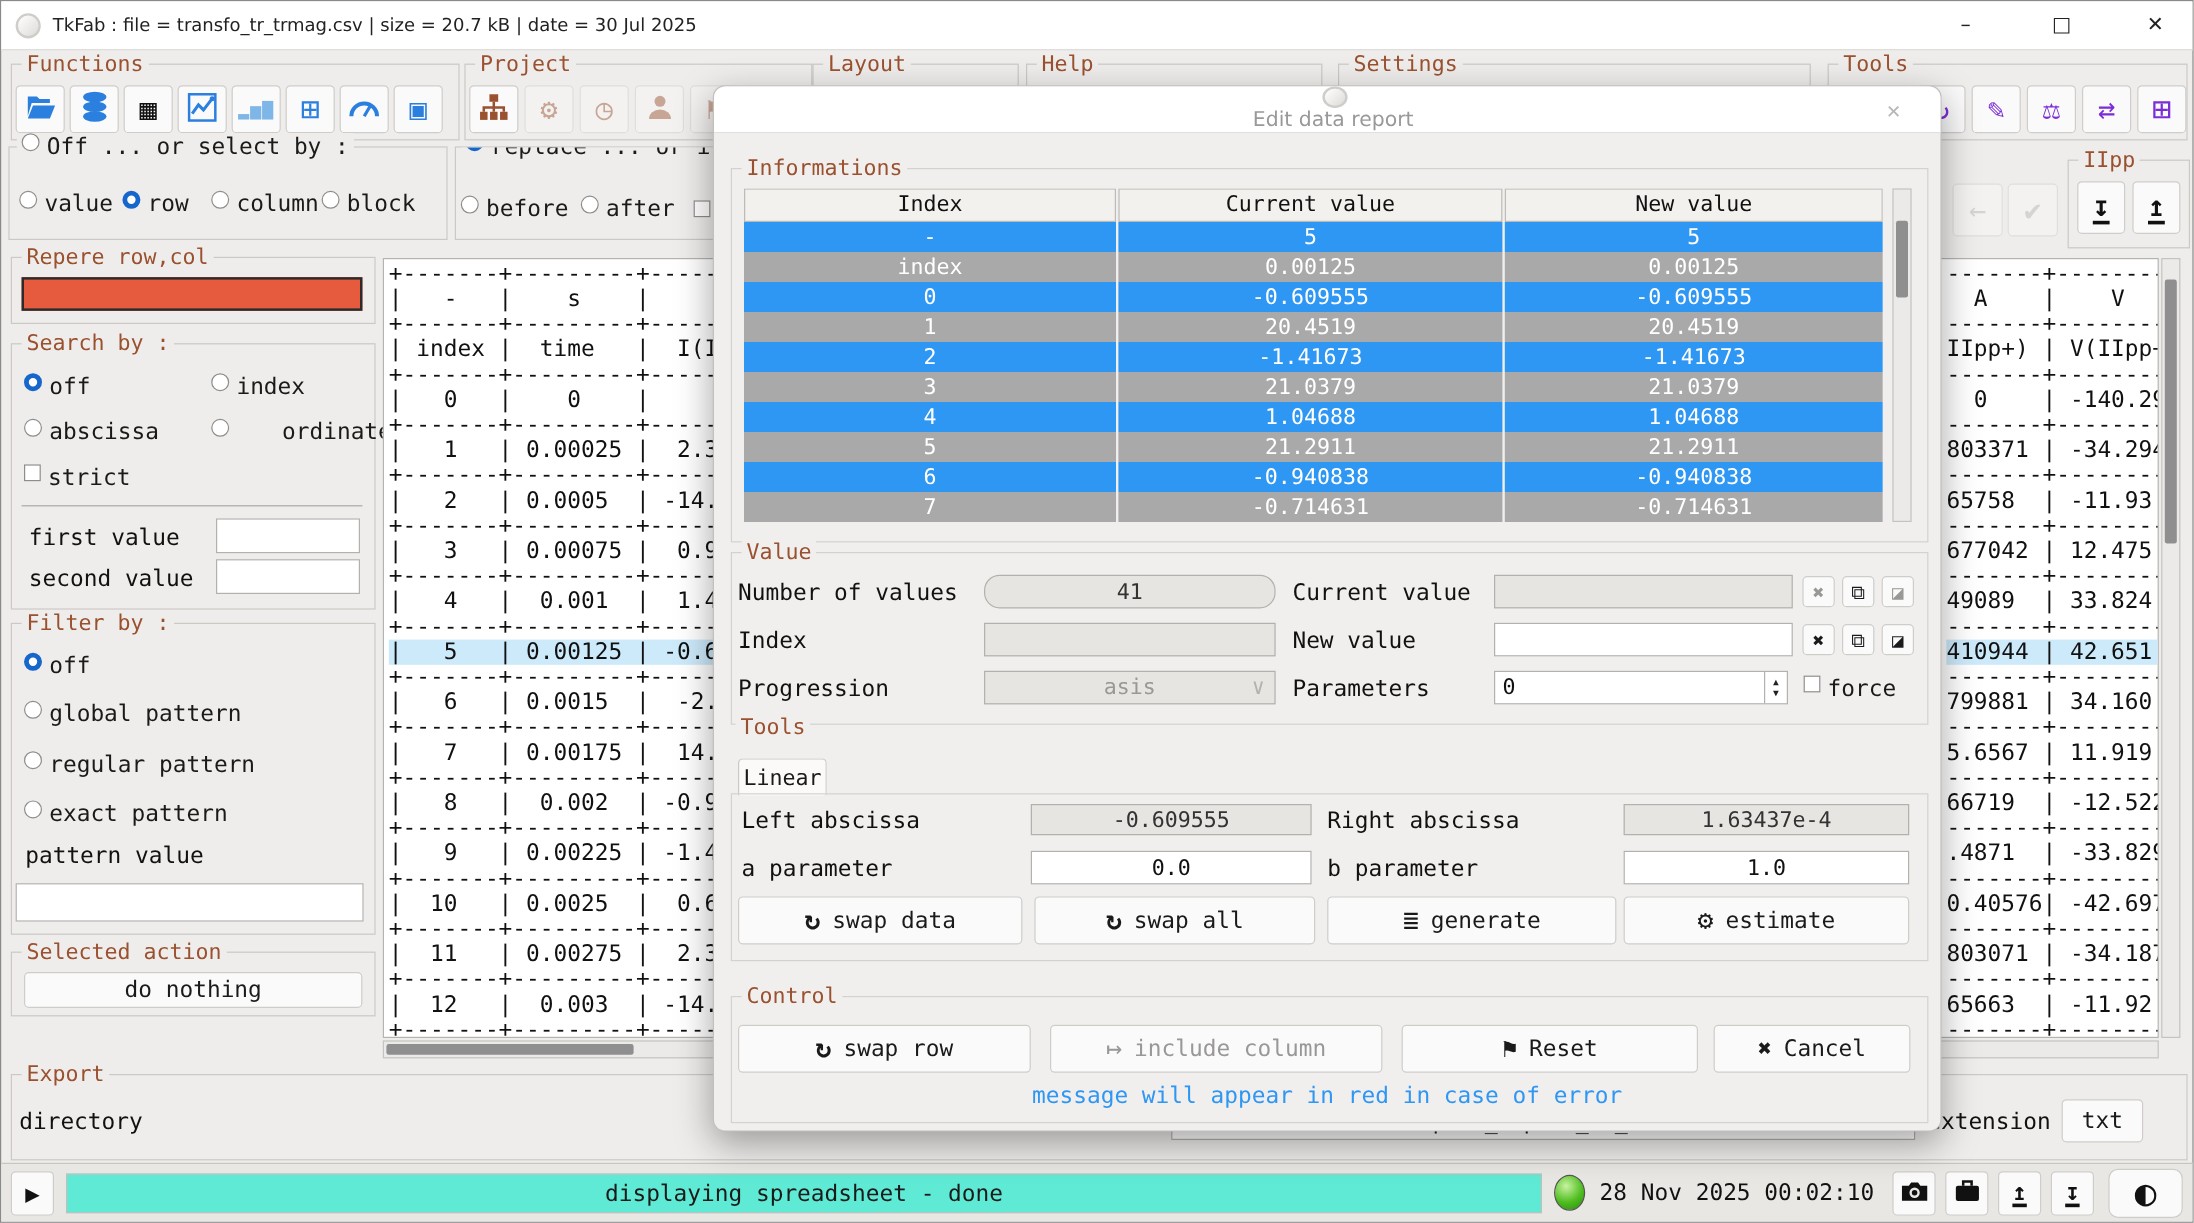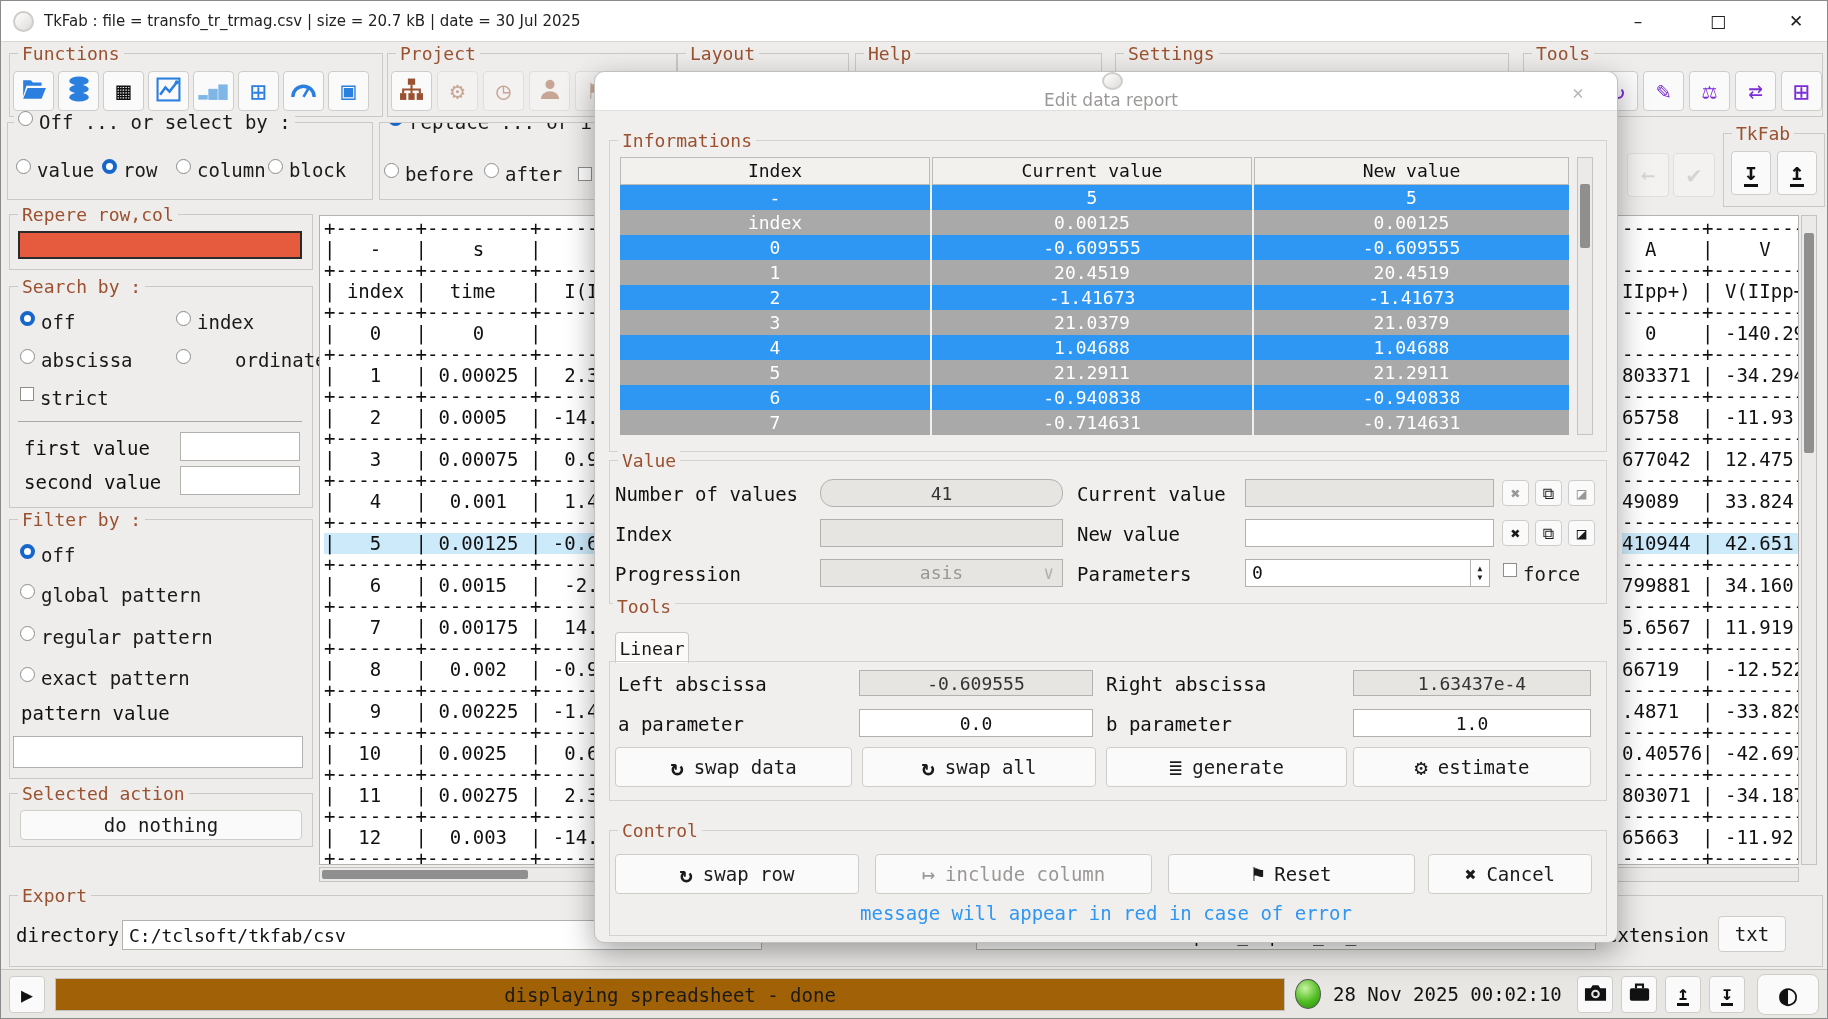--- a/index.html
+++ b/index.html
@@ -179,21 +179,21 @@
   <span class="icon purple" style="font-size:27px;">⊞</span>
 </div>
 
 <div class="btn dim" style="left:1626px;top:152px;width:42px;height:44px;">
   <span class="icon" style="color:#b9b7b4;">←</span>
 </div>
 <div class="btn dim" style="left:1672px;top:152px;width:42px;height:44px;">
   <span class="icon" style="color:#b9b7b4;">✔</span>
 </div>
 <div class="lf" style="left:1722px;top:132px;width:100px;height:72px;">
-  <span class="lf-lbl">TkFab</span>
+  <span class="lf-lbl">IIpp</span>
 </div>
 <div class="btn" style="left:1730px;top:150px;width:40px;height:44px;">
   <span class="icon black" style="border-bottom:3px solid #111;font-weight:bold;">↧</span>
 </div>
 <div class="btn" style="left:1776px;top:150px;width:40px;height:44px;">
   <span class="icon black" style="border-bottom:3px solid #111;font-weight:bold;">↥</span>
 </div>
 
 <div class="lf" style="left:6px;top:121px;width:364px;height:76px;">
   <div class="opt" style="left:6px;top:-12px;background:#efedeb;padding:0 4px;">
@@ -304,38 +304,37 @@
 <div class="sb-v" style="left:1800px;top:214px;width:16px;height:650px;">
   <div class="sb-thumb" style="left:2px;top:17px;width:10px;height:220px;"></div>
 </div>
 <div class="sb-v" style="left:318px;top:866px;width:1480px;height:15px;">
   <div class="sb-thumb" style="left:2px;top:2px;width:206px;height:9px;"></div>
 </div>
 
 <div class="lf" style="left:8px;top:894px;width:1812px;height:70px;">
   <span class="lf-lbl">Export</span>
   <span class="lab" style="left:6px;top:28px;">directory</span>
-  <input class="ent" style="left: 112px; top: 24px; width: 640px; height: 30px;" value="C:/tclsoft/tkfab/csv">
   <span class="lab" style="left:750px;top:28px;">reset name</span>
   <div class="dbtn" style="left:874px;top:26px;width:24px;height:26px;position:absolute;border:none;background:none;">
     <span style="font-size:16px;">✖</span>
   </div>
   <span class="lab" style="left:908px;top:28px;">name</span>
   <input class="ent" style="left: 966px; top: 24px; width: 620px; height: 30px; text-align: center;" value="export_report_to_main">
   <span class="lab" style="left:1596px;top:28px;">extension</span>
   <div class="dbtn" style="left:1708px;top:20px;width:68px;height:36px;position:absolute;">
     <span>txt</span>
   </div>
 </div>
 
 <div class="statusbar">
   <div class="btn" style="left:8px;top:6px;width:36px;height:37px;">
     <span class="icon black" style="font-size:20px;">▶</span>
   </div>
-  <div class="abs" style="left:54px;top:8px;width:1230px;height:33px;background:#a16207;border:1px solid #c2c0bd;box-sizing:border-box;display:flex;align-items:center;justify-content:center;font-size:19px;">
+  <div class="abs" style="left:54px;top:8px;width:1230px;height:33px;background:#5eead4;border:1px solid #c2c0bd;box-sizing:border-box;display:flex;align-items:center;justify-content:center;font-size:19px;">
     <span>displaying spreadsheet - done</span>
   </div>
   <div class="led" style="left:1294px;top:9px;"></div>
   <span class="lab" style="left:1332px;top:13px;">28 Nov 2025 00:02:10</span>
   <div class="btn" style="left:1576px;top:6px;width:36px;height:37px;">
     <span><svg viewBox="0 0 24 18" width="23" height="18">
           <path d="M1 4h6l2-3h6l2 3h6v13H1z" fill="#111"></path>
           <circle cx="12" cy="10" r="4.5" fill="#e9e7e4"></circle>
           <circle cx="12" cy="10" r="2.4" fill="#111"></circle>
         </svg></span>

